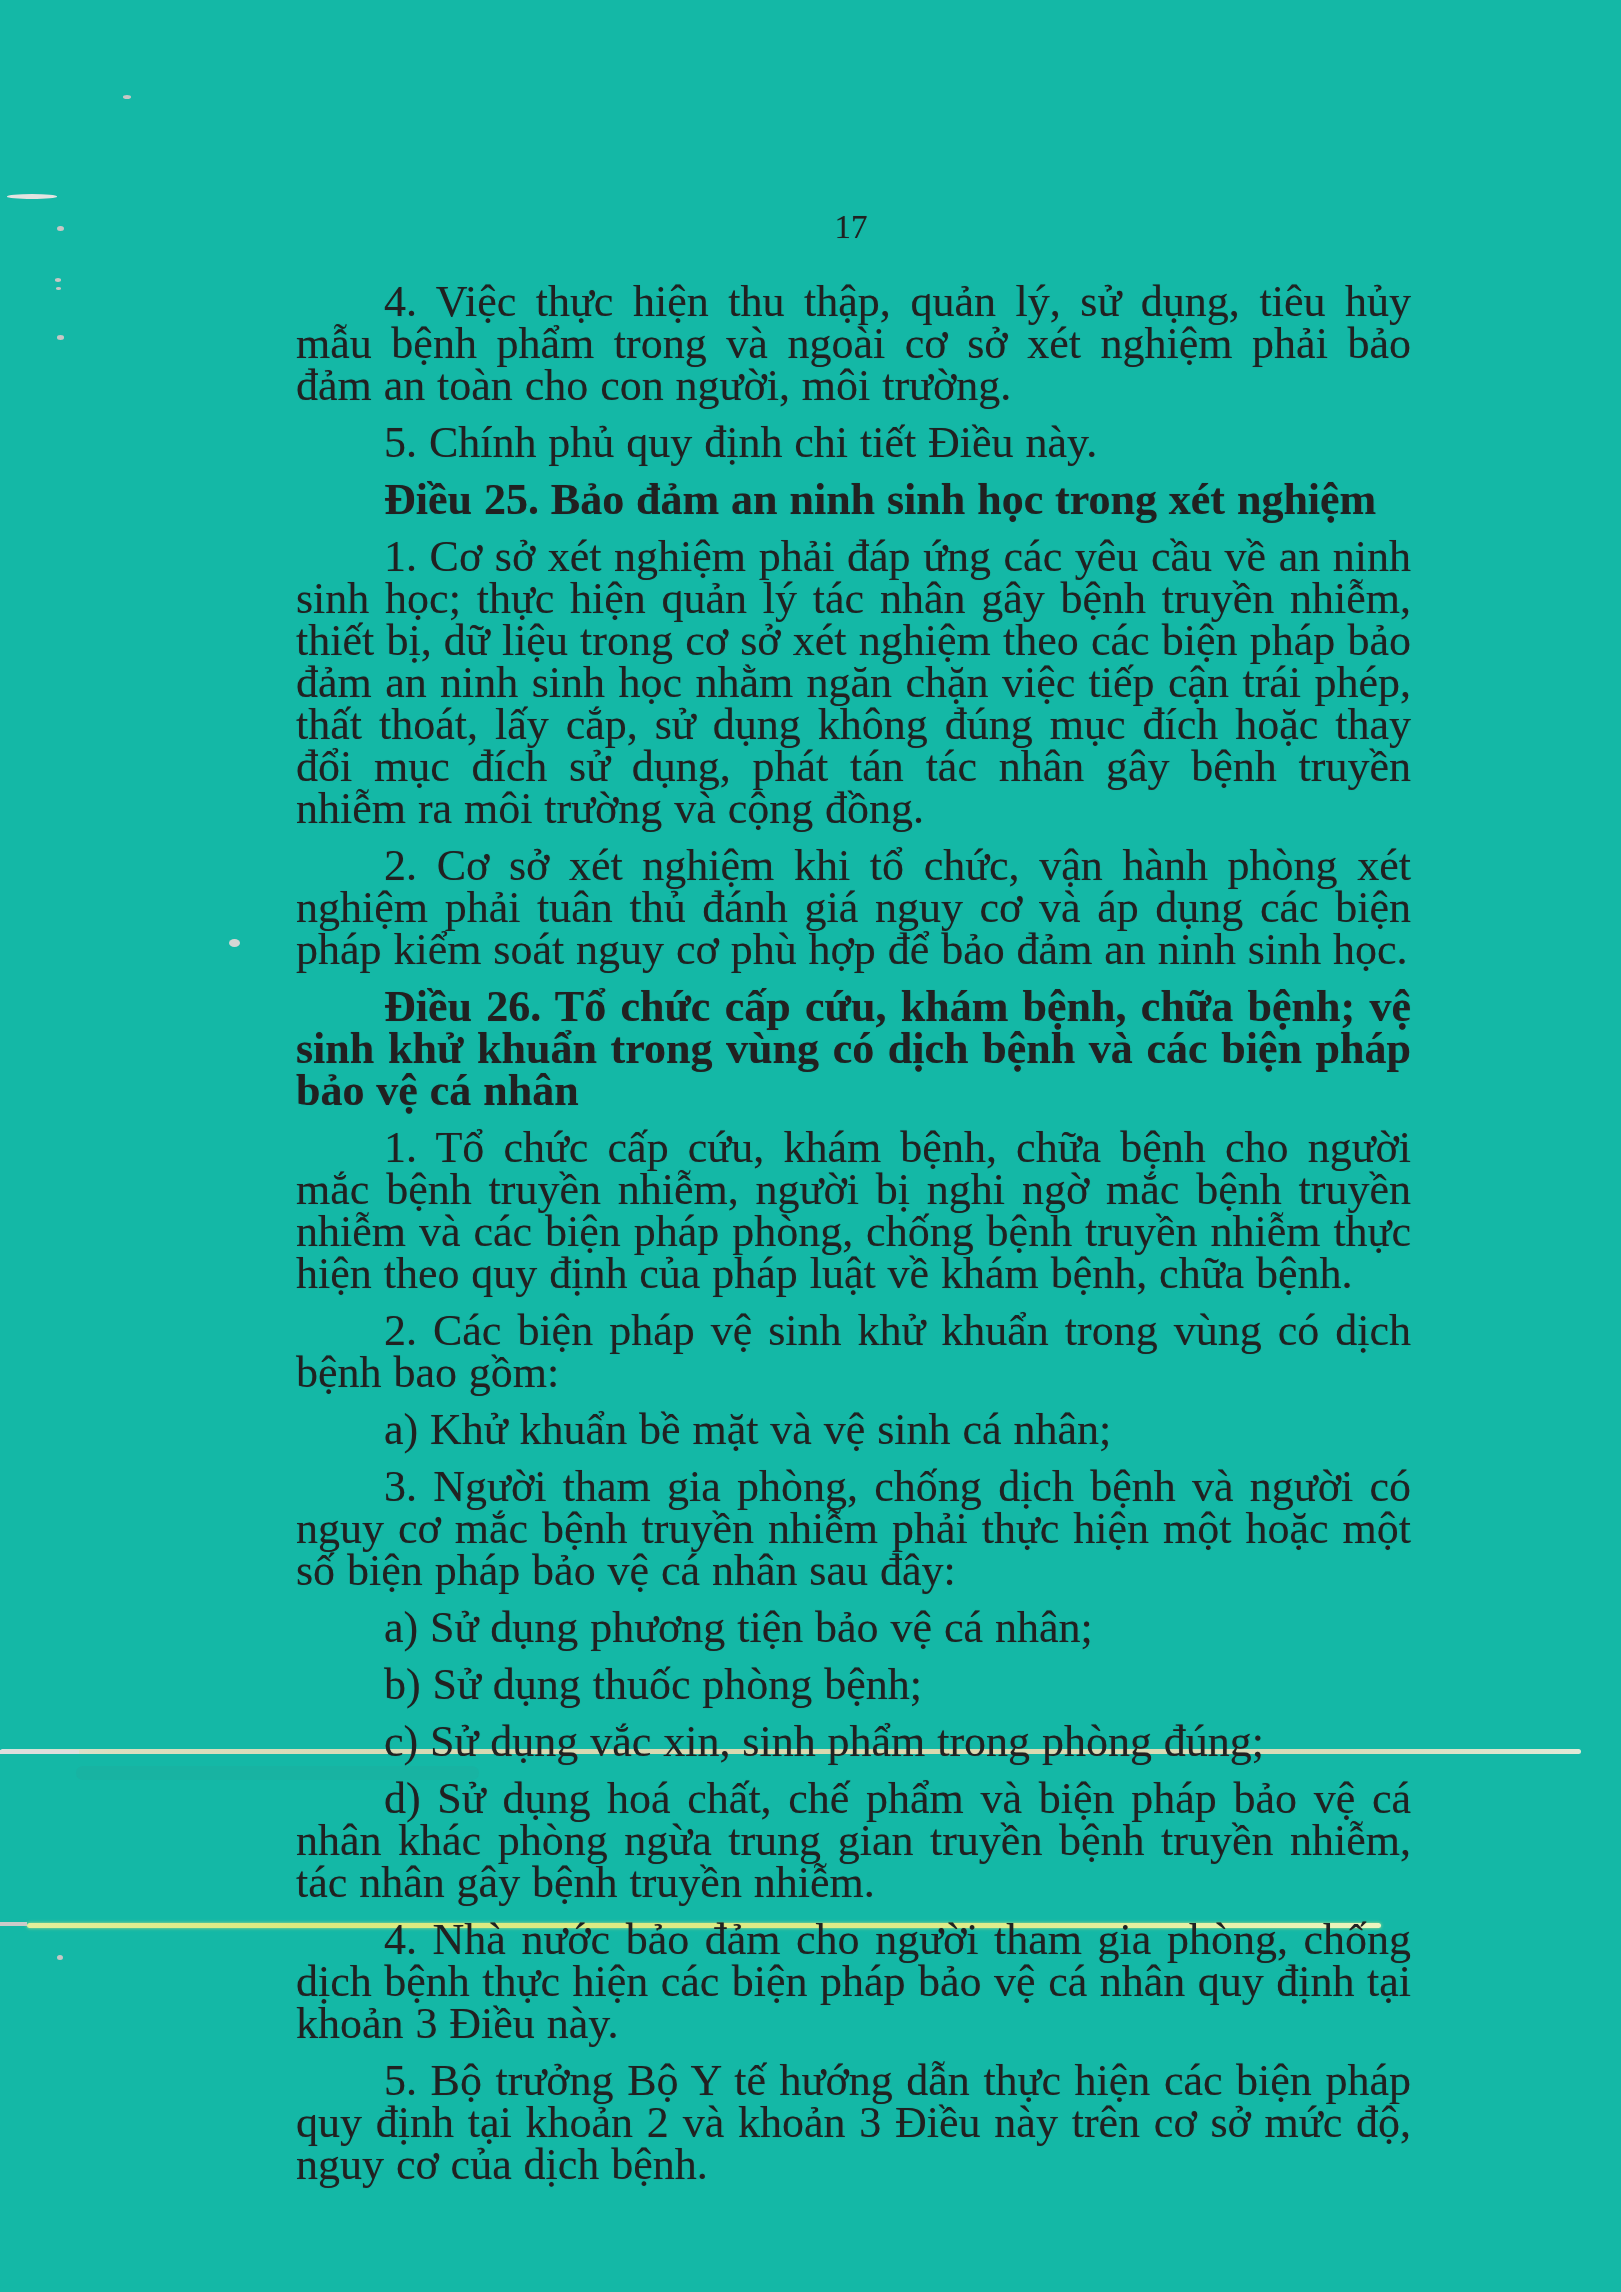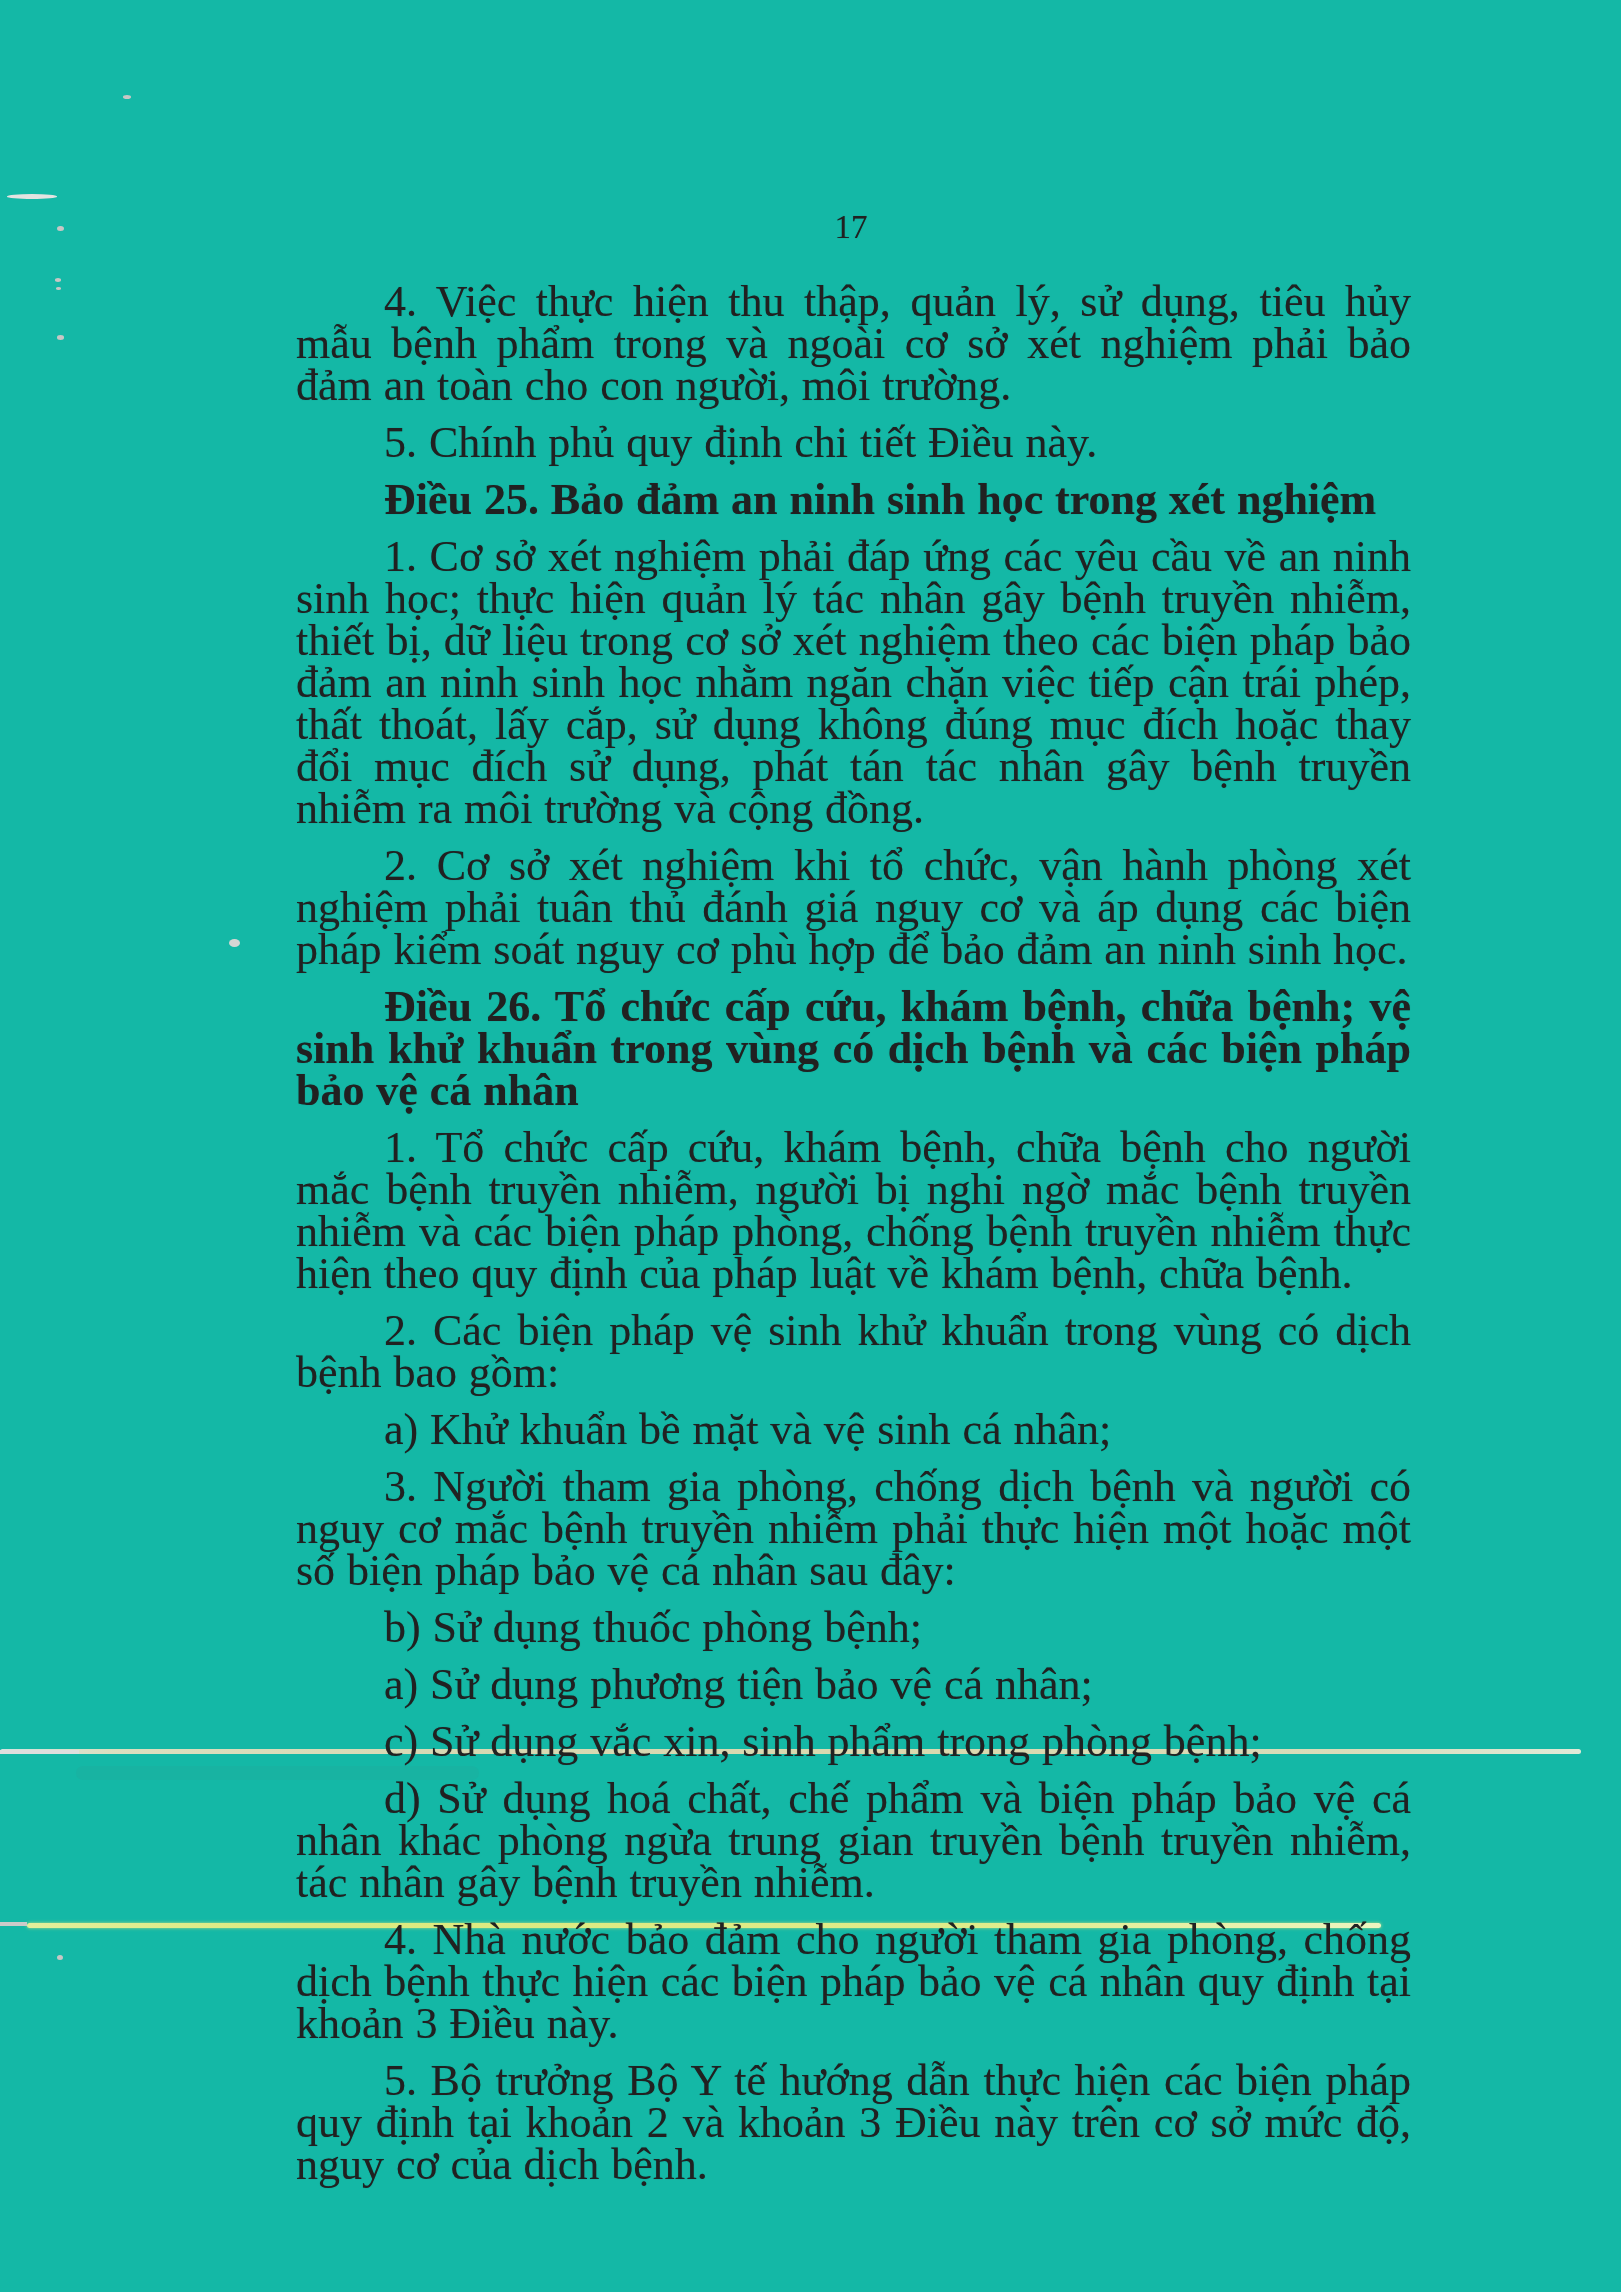--- a/index.html
+++ b/index.html
@@ -97,22 +97,22 @@
     <div class="para">4. Việc thực hiện thu thập, quản lý, sử dụng, tiêu hủy mẫu bệnh phẩm trong và ngoài cơ sở xét nghiệm phải bảo đảm an toàn cho con người, môi trường.</div>
     <div class="para">5. Chính phủ quy định chi tiết Điều này.</div>
     <div class="para bold">Điều 25. Bảo đảm an ninh sinh học trong xét nghiệm</div>
     <div class="para">1. Cơ sở xét nghiệm phải đáp ứng các yêu cầu về an ninh sinh học; thực hiện quản lý tác nhân gây bệnh truyền nhiễm, thiết bị, dữ liệu trong cơ sở xét nghiệm theo các biện pháp bảo đảm an ninh sinh học nhằm ngăn chặn việc tiếp cận trái phép, thất thoát, lấy cắp, sử dụng không đúng mục đích hoặc thay đổi mục đích sử dụng, phát tán tác nhân gây bệnh truyền nhiễm ra môi trường và cộng đồng.</div>
     <div class="para">2. Cơ sở xét nghiệm khi tổ chức, vận hành phòng xét nghiệm phải tuân thủ đánh giá nguy cơ và áp dụng các biện pháp kiểm soát nguy cơ phù hợp để bảo đảm an ninh sinh học.</div>
     <div class="para bold">Điều 26. Tổ chức cấp cứu, khám bệnh, chữa bệnh; vệ sinh khử khuẩn trong vùng có dịch bệnh và các biện pháp bảo vệ cá nhân</div>
     <div class="para">1. Tổ chức cấp cứu, khám bệnh, chữa bệnh cho người mắc bệnh truyền nhiễm, người bị nghi ngờ mắc bệnh truyền nhiễm và các biện pháp phòng, chống bệnh truyền nhiễm thực hiện theo quy định của pháp luật về khám bệnh, chữa bệnh.</div>
     <div class="para">2. Các biện pháp vệ sinh khử khuẩn trong vùng có dịch bệnh bao gồm:</div>
     <div class="para">a) Khử khuẩn bề mặt và vệ sinh cá nhân;</div>
     <div class="para">3. Người tham gia phòng, chống dịch bệnh và người có nguy cơ mắc bệnh truyền nhiễm phải thực hiện một hoặc một số biện pháp bảo vệ cá nhân sau đây:</div>
+    <div class="para">a) Sử dụng phương tiện bảo vệ cá nhân;</div>
     <div class="para">b) Sử dụng thuốc phòng bệnh;</div>
-    <div class="para">a) Sử dụng phương tiện bảo vệ cá nhân;</div>
-    <div class="para">c) Sử dụng vắc xin, sinh phẩm trong phòng bệnh;</div>
+    <div class="para">c) Sử dụng vắc xin, sinh phẩm trong phòng đúng;</div>
     <div class="para">d) Sử dụng hoá chất, chế phẩm và biện pháp bảo vệ cá nhân khác phòng ngừa trung gian truyền bệnh truyền nhiễm, tác nhân gây bệnh truyền nhiễm.</div>
     <div class="para">4. Nhà nước bảo đảm cho người tham gia phòng, chống dịch bệnh thực hiện các biện pháp bảo vệ cá nhân quy định tại khoản 3 Điều này.</div>
     <div class="para">5. Bộ trưởng Bộ Y tế hướng dẫn thực hiện các biện pháp quy định tại khoản 2 và khoản 3 Điều này trên cơ sở mức độ, nguy cơ của dịch bệnh.</div>
   </div>
 
 </div>
 
 
 </body></html>

